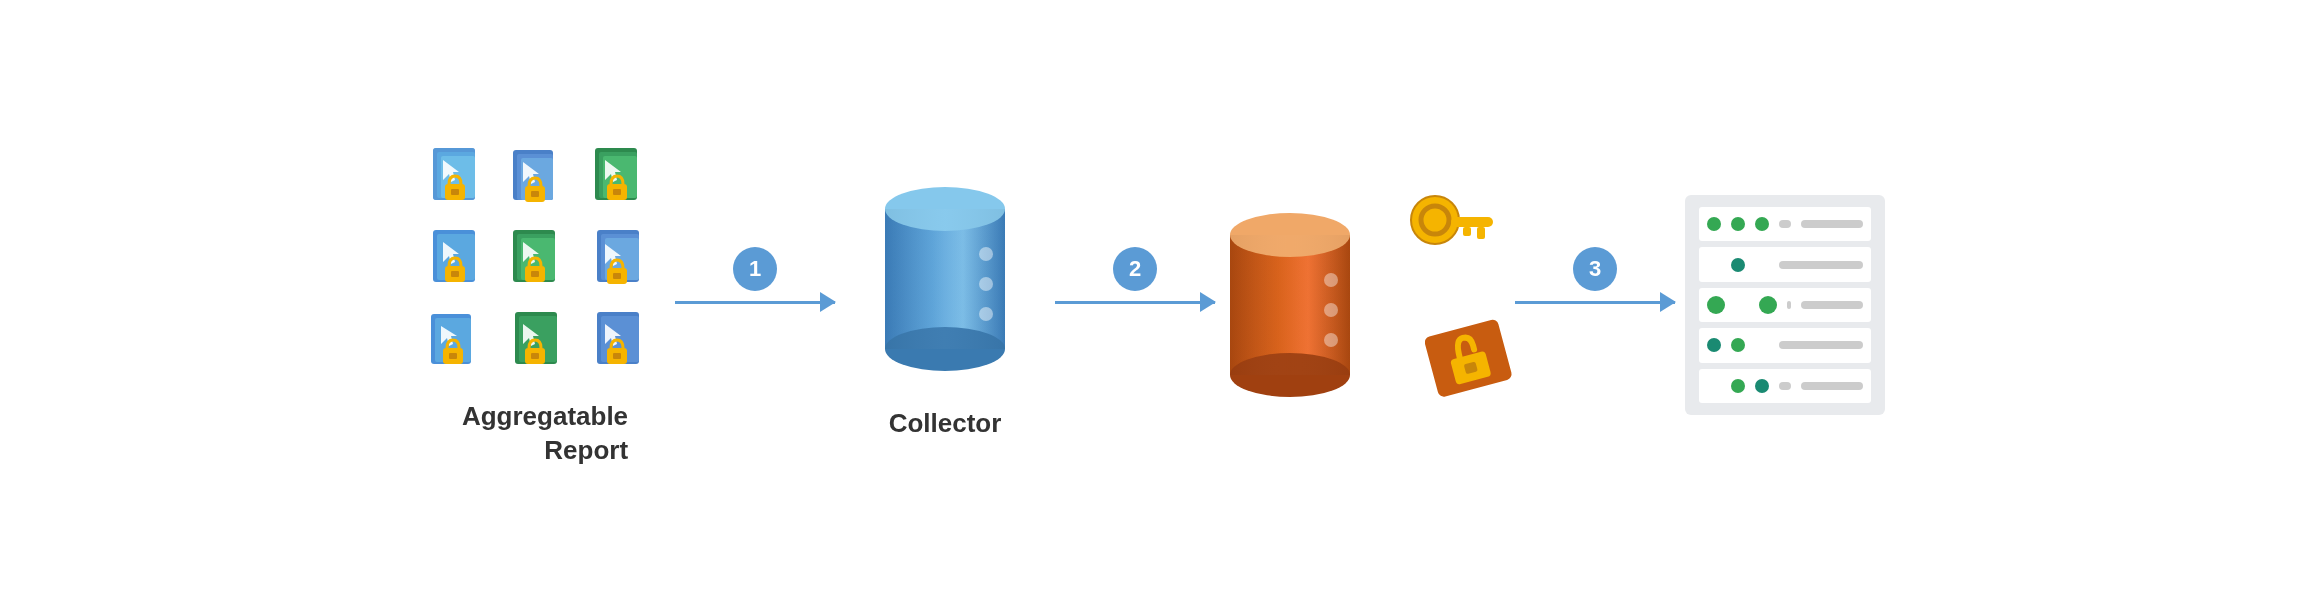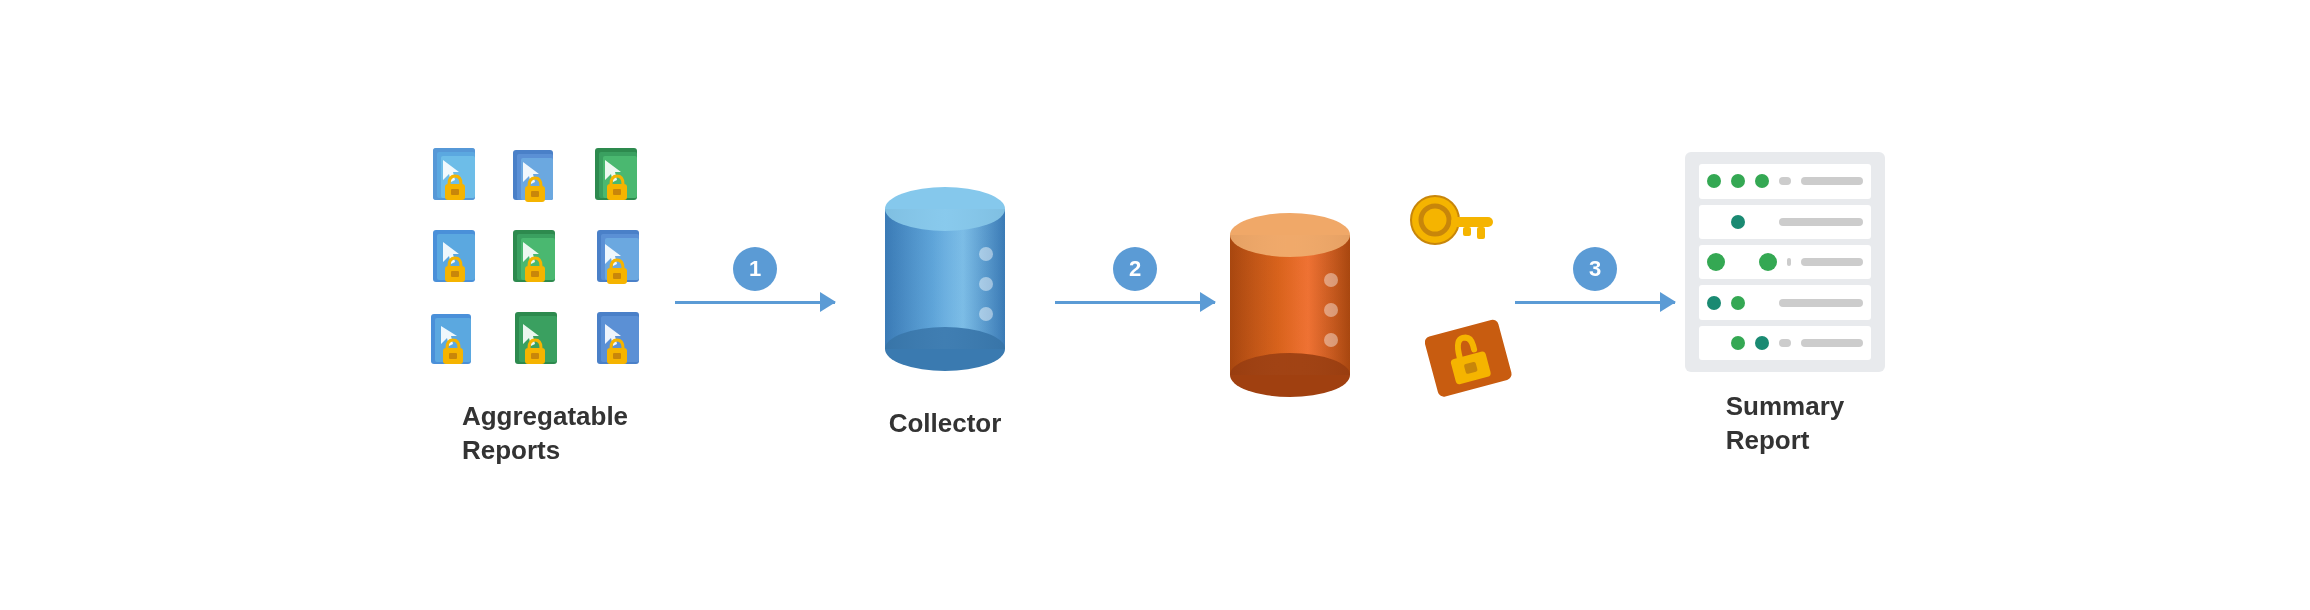--- a/index.html
+++ b/index.html
@@ -28,21 +28,21 @@
       flex-direction: column;
       align-items: center;
       gap: 18px;
       min-width: 200px;
     }
 
     .node-label {
       font-size: 26px;
       font-weight: 700;
       color: #333;
-      text-align: left;
+      text-align: right;
       line-height: 1.3;
     }
 
     
     .arrow-container {
       display: flex;
       flex-direction: column;
       align-items: center;
       justify-content: center;
       position: relative;
@@ -270,21 +270,21 @@
           <polygon points="12,14 12,34 18,28 20,36 24,34 22,26 28,26" fill="white" opacity="0.9"></polygon>
           <rect x="14" y="38" width="20" height="16" rx="3" fill="#f5b400"></rect>
           <path d="M18 38 Q18 30 24 30 Q30 30 30 38" stroke="#f5b400" stroke-width="3" fill="none"></path>
           <rect x="20" y="43" width="8" height="6" rx="1" fill="#c8860a"></rect>
         </svg>
       </div>
 
     </div>
     <div class="node-label">
       <span>Aggregatable</span><br>
-      <span>Reports</span>
+      <span>Report</span>
     </div>
   </div>
 
   <div class="arrow-container">
     <div class="step-badge">
       <span>1</span>
     </div>
     <div class="arrow-line"></div>
   </div>
 
@@ -422,19 +422,15 @@
 
       <div class="summary-row">
         <div class="dot-empty"></div>
         <div class="summary-dot dot-green"></div>
         <div class="summary-dot dot-teal"></div>
         <div class="summary-line"></div>
         <div class="summary-line-short"></div>
       </div>
 
     </div>
-    <div class="node-label">
-      <span>Summary</span><br>
-      <span>Report</span>
-    </div>
   </div>
 
 </div>
 
 </body></html>

